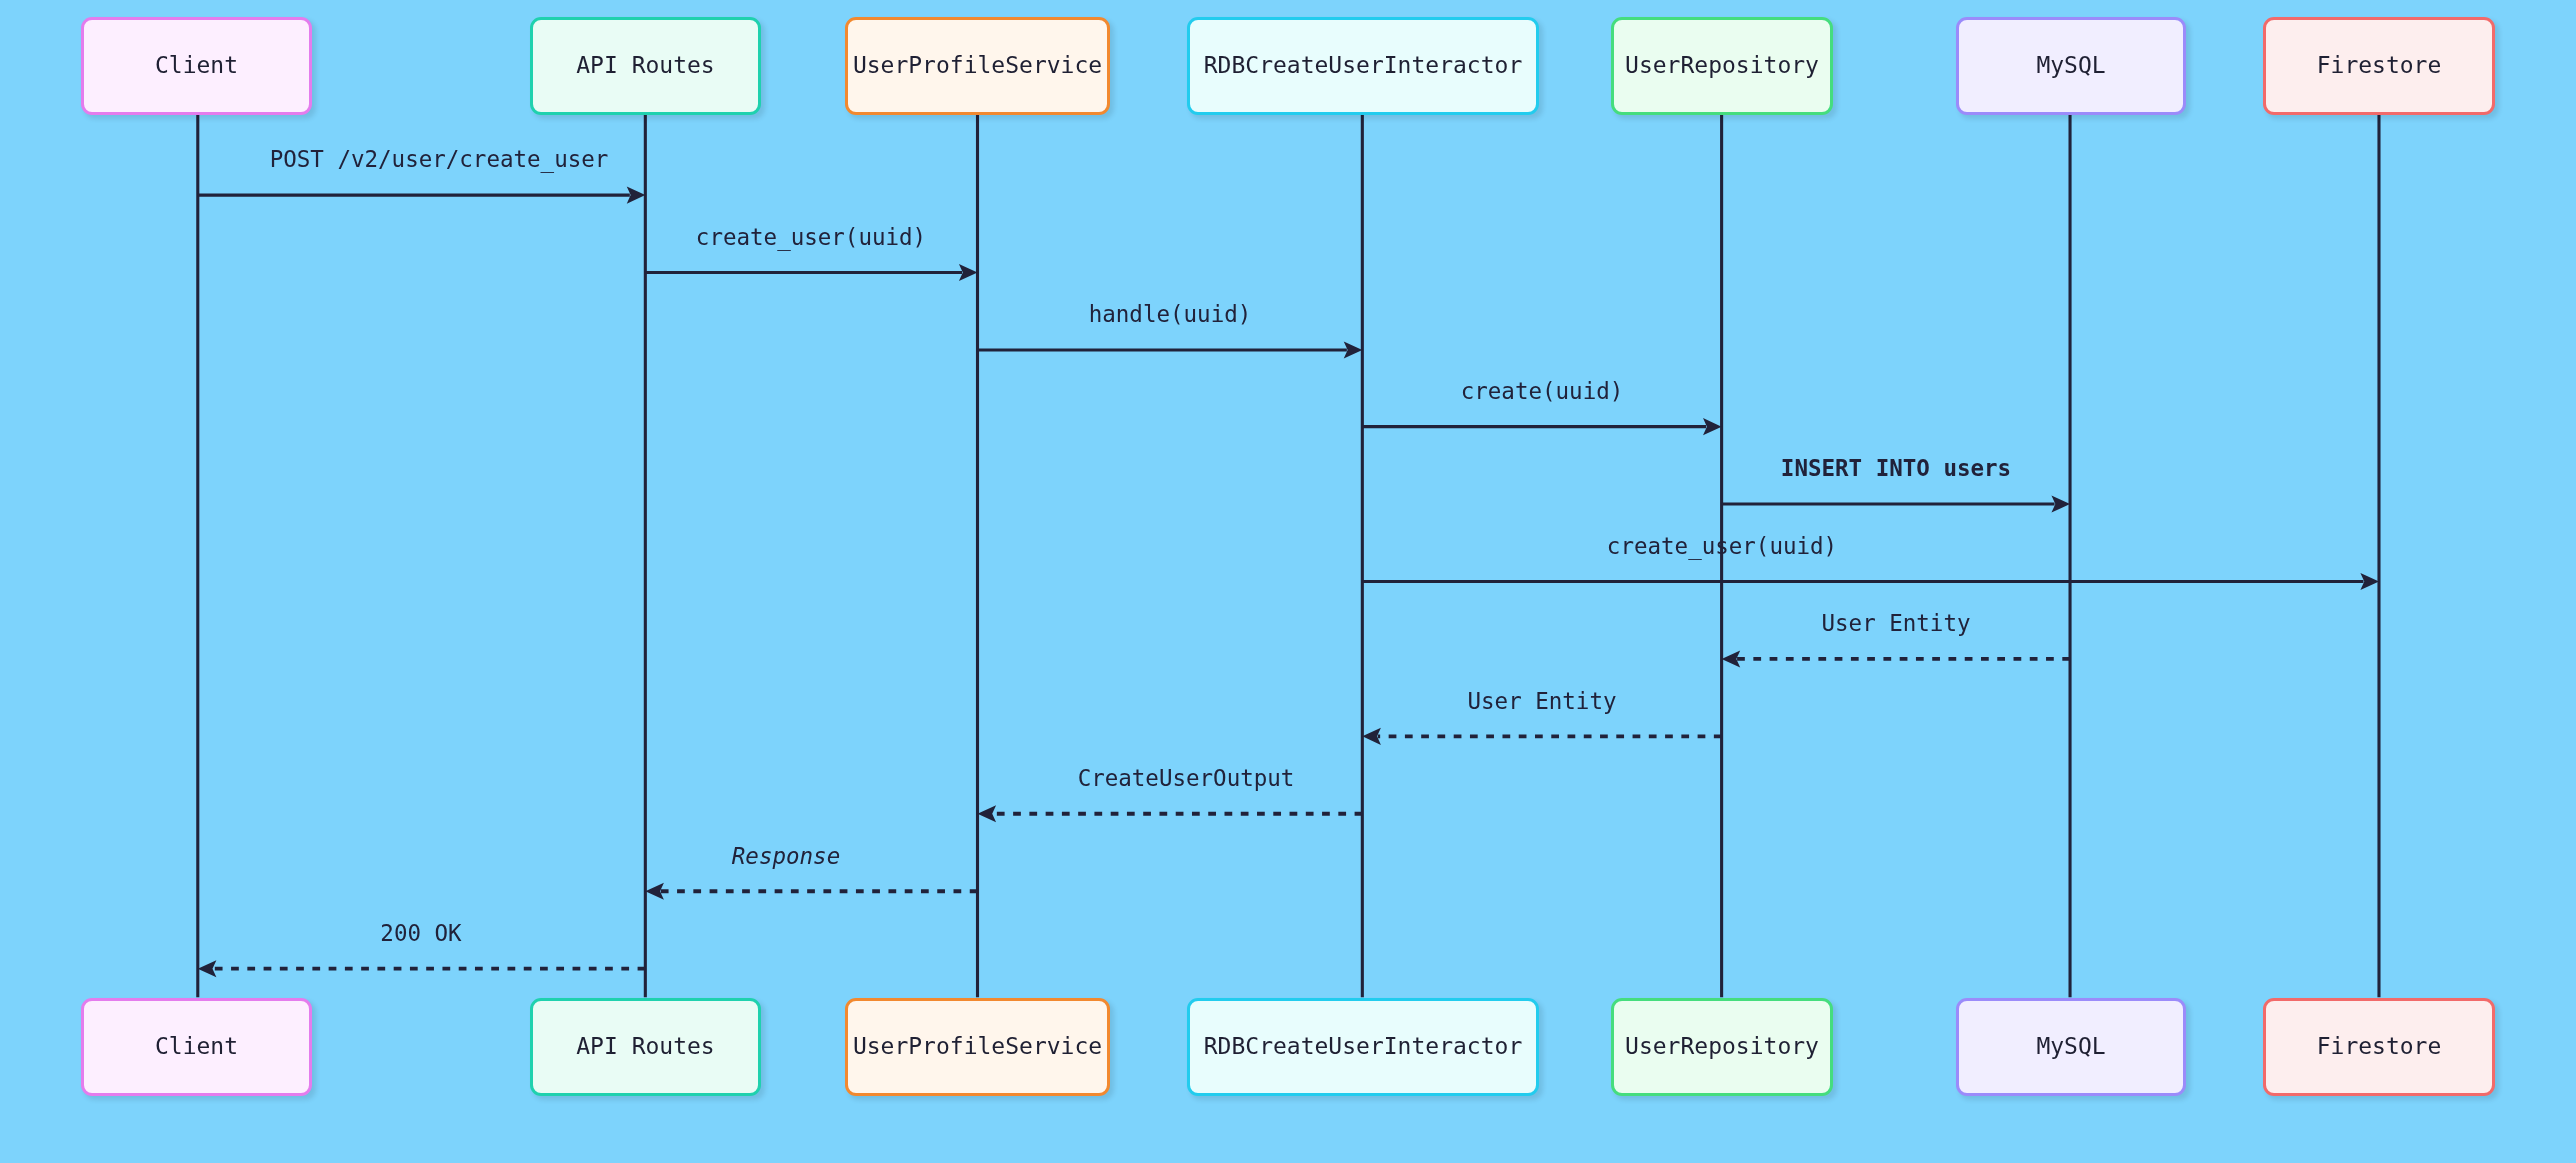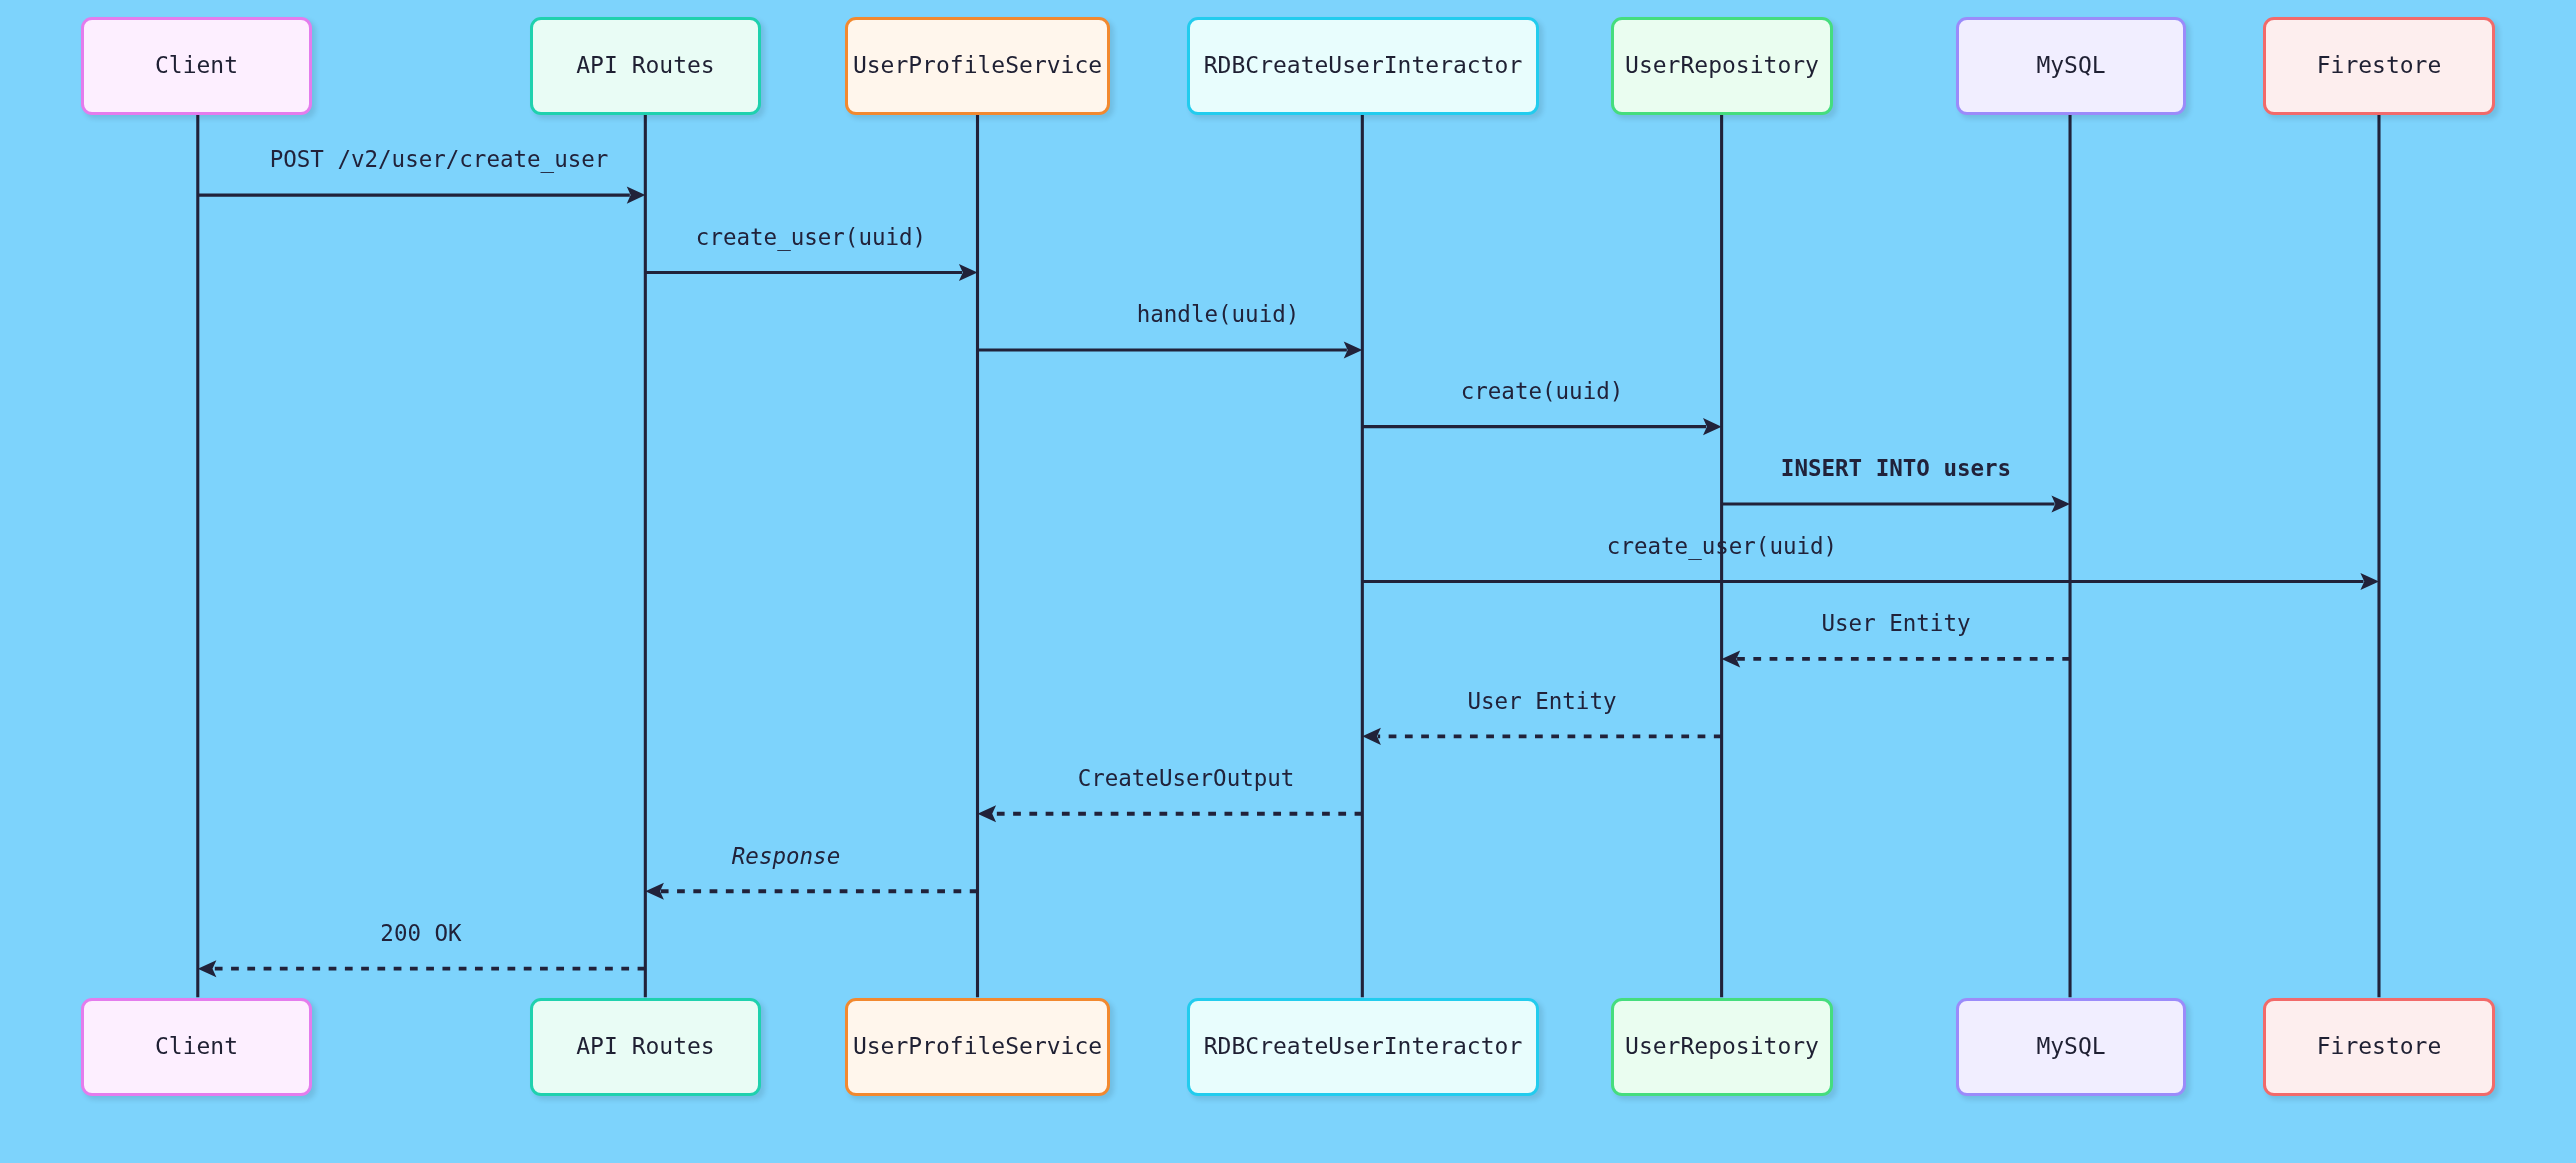--- a/index.html
+++ b/index.html
@@ -144,21 +144,21 @@
       <div class="participant-box" style="left: 1956px; top: 998px; width: 230px; height: 98px; background: rgb(241, 238, 255); border-color: rgb(155, 139, 250);">
         <span class="participant-label">MySQL</span>
       </div>
       <div class="participant-box" style="left: 2263px; top: 998px; width: 232px; height: 98px; background: rgb(253, 238, 238); border-color: rgb(242, 106, 106);">
         <span class="participant-label">Firestore</span>
       </div>
     </div>
   <div id="message-labels">
       <div class="msg-label" style="left: 439px; top: 146px;">POST /v2/user/create_user</div>
       <div class="msg-label" style="left: 811px; top: 224px;">create_user(uuid)</div>
-      <div class="msg-label" style="left: 1170px; top: 301px; margin-left: 48px;">handle(uuid)</div>
+      <div class="msg-label" style="left: 1170px; top: 301px;">handle(uuid)</div>
       <div class="msg-label" style="left: 1542px; top: 378px; text-align: right;">create(uuid)</div>
       <div class="msg-label" style="left: 1896px; top: 455px; font-weight: bold;">INSERT INTO users</div>
       <div class="msg-label" style="left: 1722px; top: 533px;">create_user(uuid)</div>
       <div class="msg-label" style="left: 1896px; top: 610px;">User Entity</div>
       <div class="msg-label" style="left: 1542px; top: 688px;">User Entity</div>
       <div class="msg-label" style="left: 1186px; top: 765px;">CreateUserOutput</div>
       <div class="msg-label" style="left: 786px; top: 843px; font-style: italic;">Response</div>
       <div class="msg-label" style="left: 421px; top: 920px;">200 OK</div>
     </div>
 </div>

